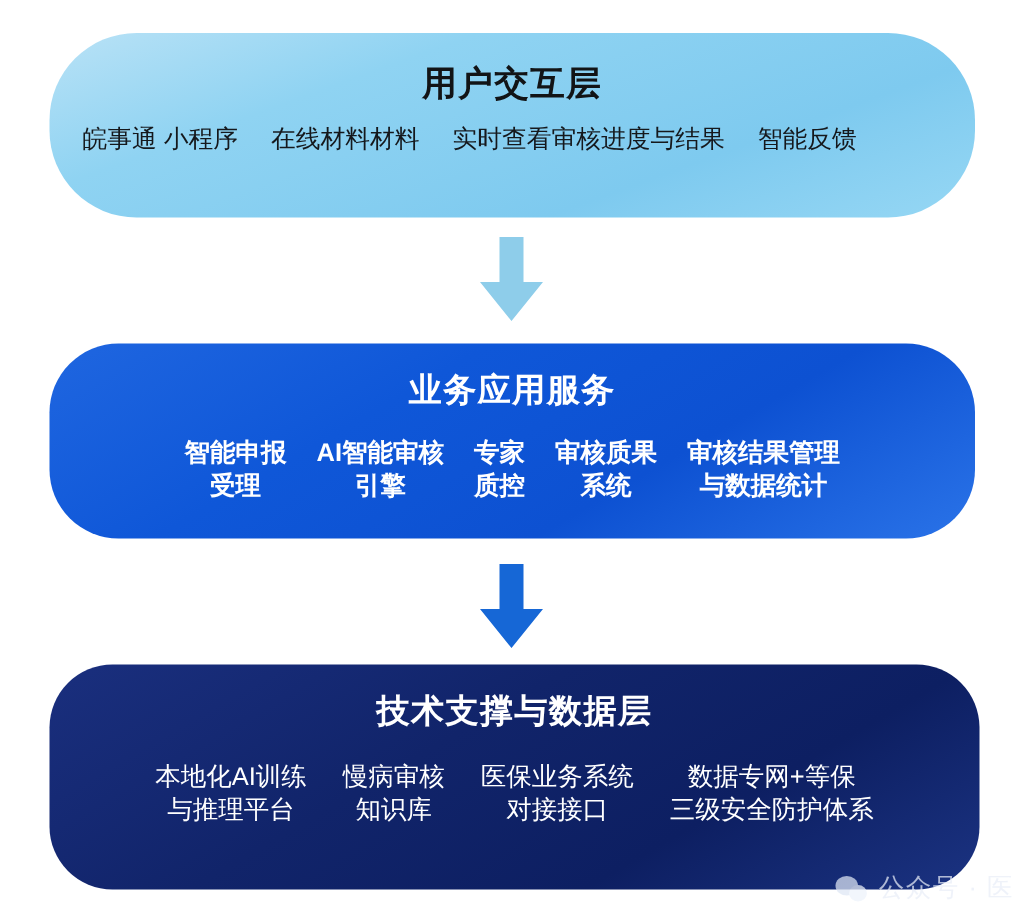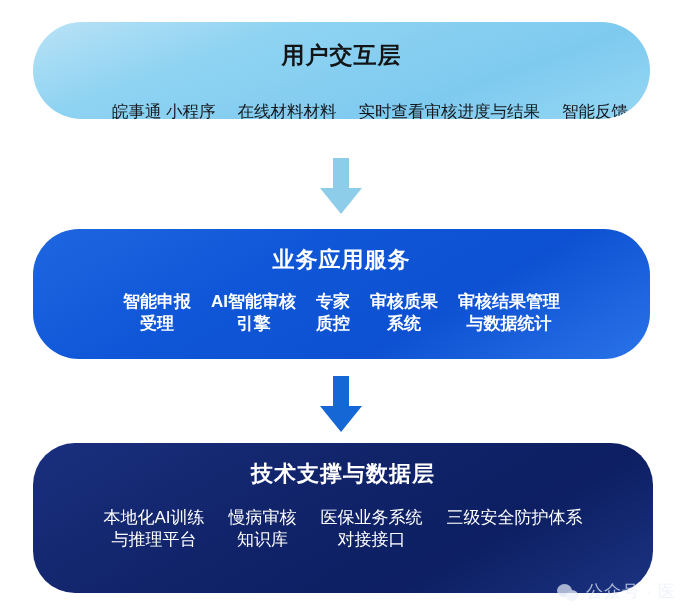--- a/index.html
+++ b/index.html
@@ -54,34 +54,34 @@
     line-height: 1.3;
     white-space: nowrap;
   }
   .layer-item .line2 { display: block; }
 
   
   #layer-user {
     left: 33px;
     top: 22px;
     width: 617px;
-    height: 97px;
+    height: 123px;
     border-radius: 58px;
     background: linear-gradient(160deg, #b9e2f6 0%, #8fd3f2 30%, #7ecaef 70%, #96d7f4 100%);
   }
   #layer-user .layer-title {
     color: #121416;
     font-size: 23px;
     margin-top: 18px;
   }
   #layer-user .layer-items {
-    margin-top: 30px;
+    margin-top: 12px;
     padding: 0 22px;
     gap: 22px;
-    justify-content: flex-end;
+    justify-content: flex-start;
   }
   #layer-user .layer-item {
     color: #15181c;
     font-size: 16.5px;
     font-weight: 500;
   }
 
   
   #layer-business {
     left: 33px;
@@ -244,20 +244,21 @@
       </div>
       <div class="layer-item">
         <span class="line1">慢病审核</span>
         <span class="line2">知识库</span>
       </div>
       <div class="layer-item">
         <span class="line1">医保业务系统</span>
         <span class="line2">对接接口</span>
       </div>
       <div class="layer-item">
+        <span class="line1">数据专网+等保</span>
         <span class="line2">三级安全防护体系</span>
       </div>
     </div>
   </div>
 
   <div class="watermark">
     <span class="wechat-icon">
       <span class="b1"></span>
       <span class="b2"></span>
     </span>

